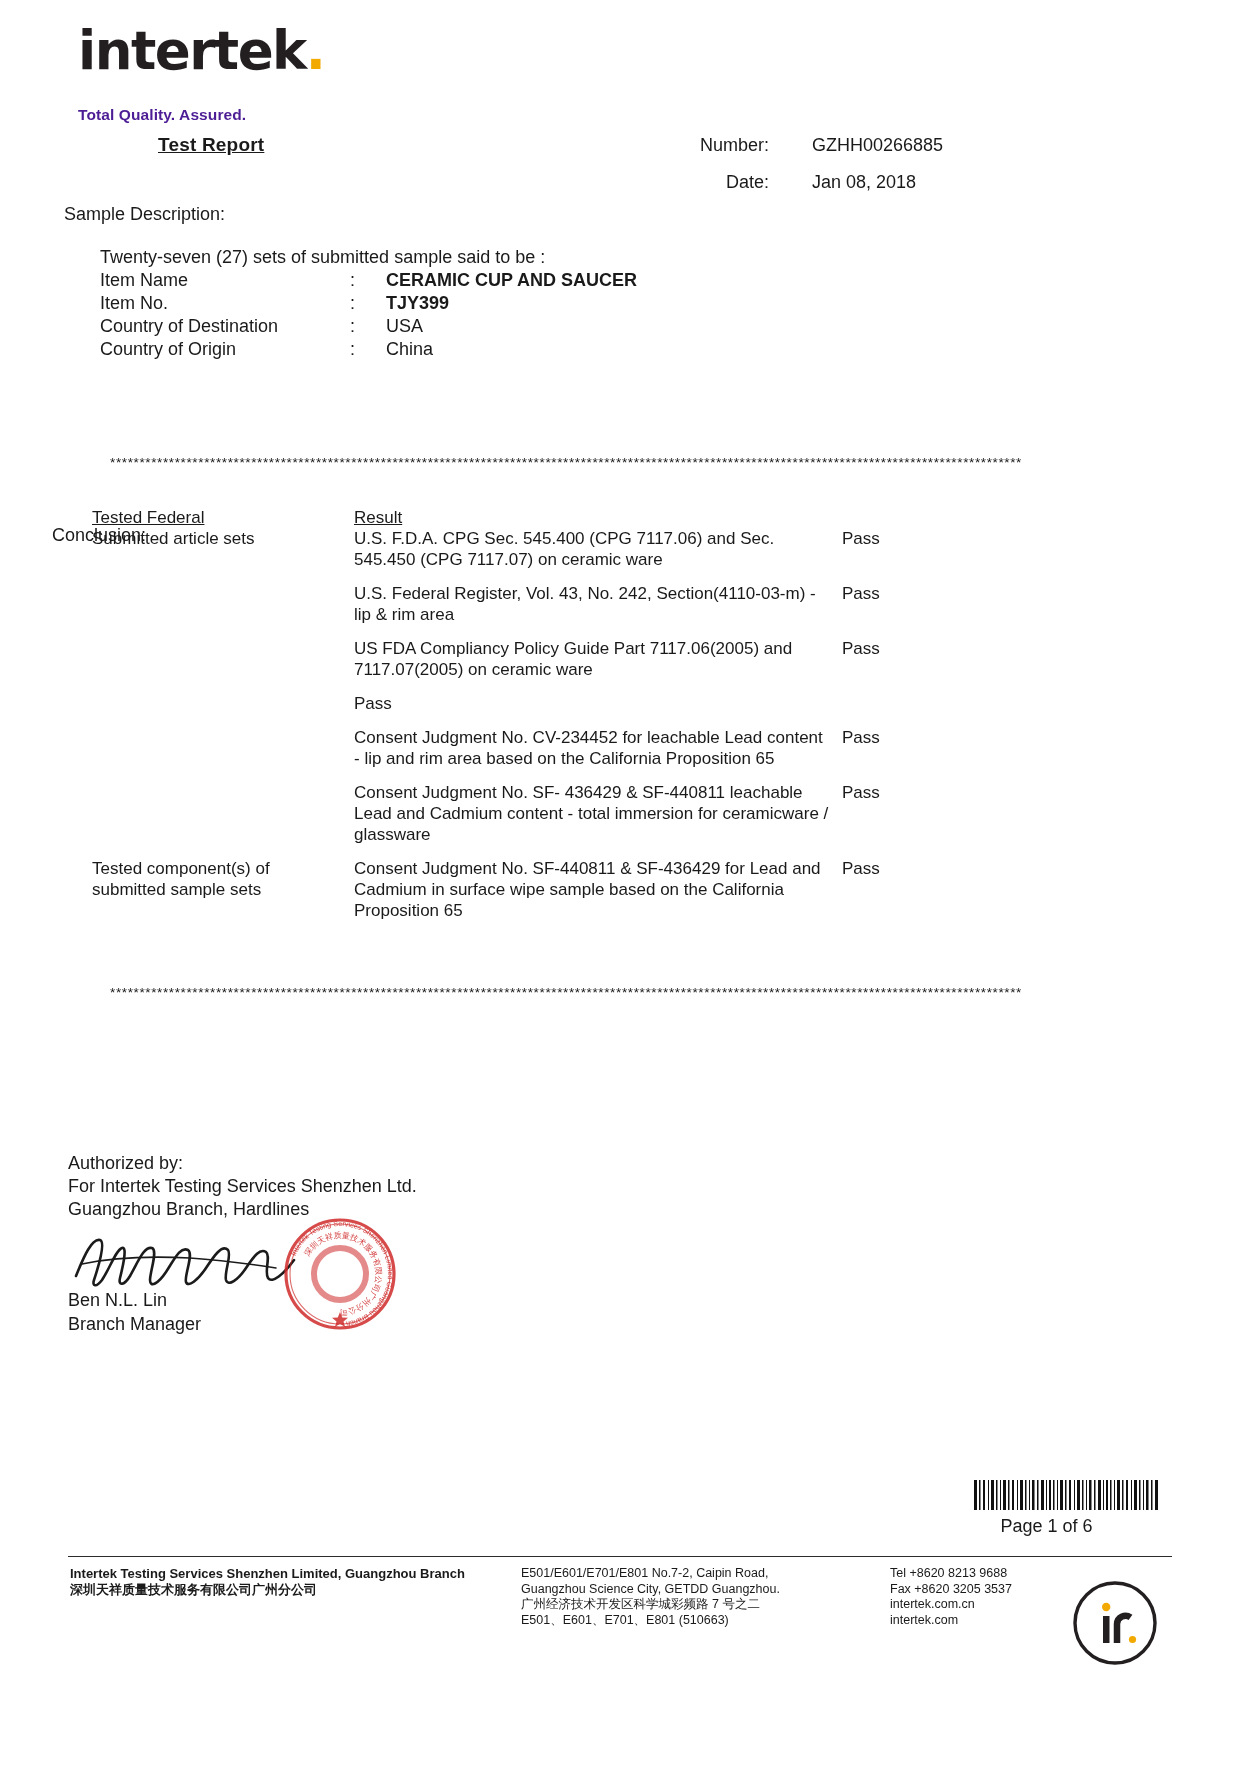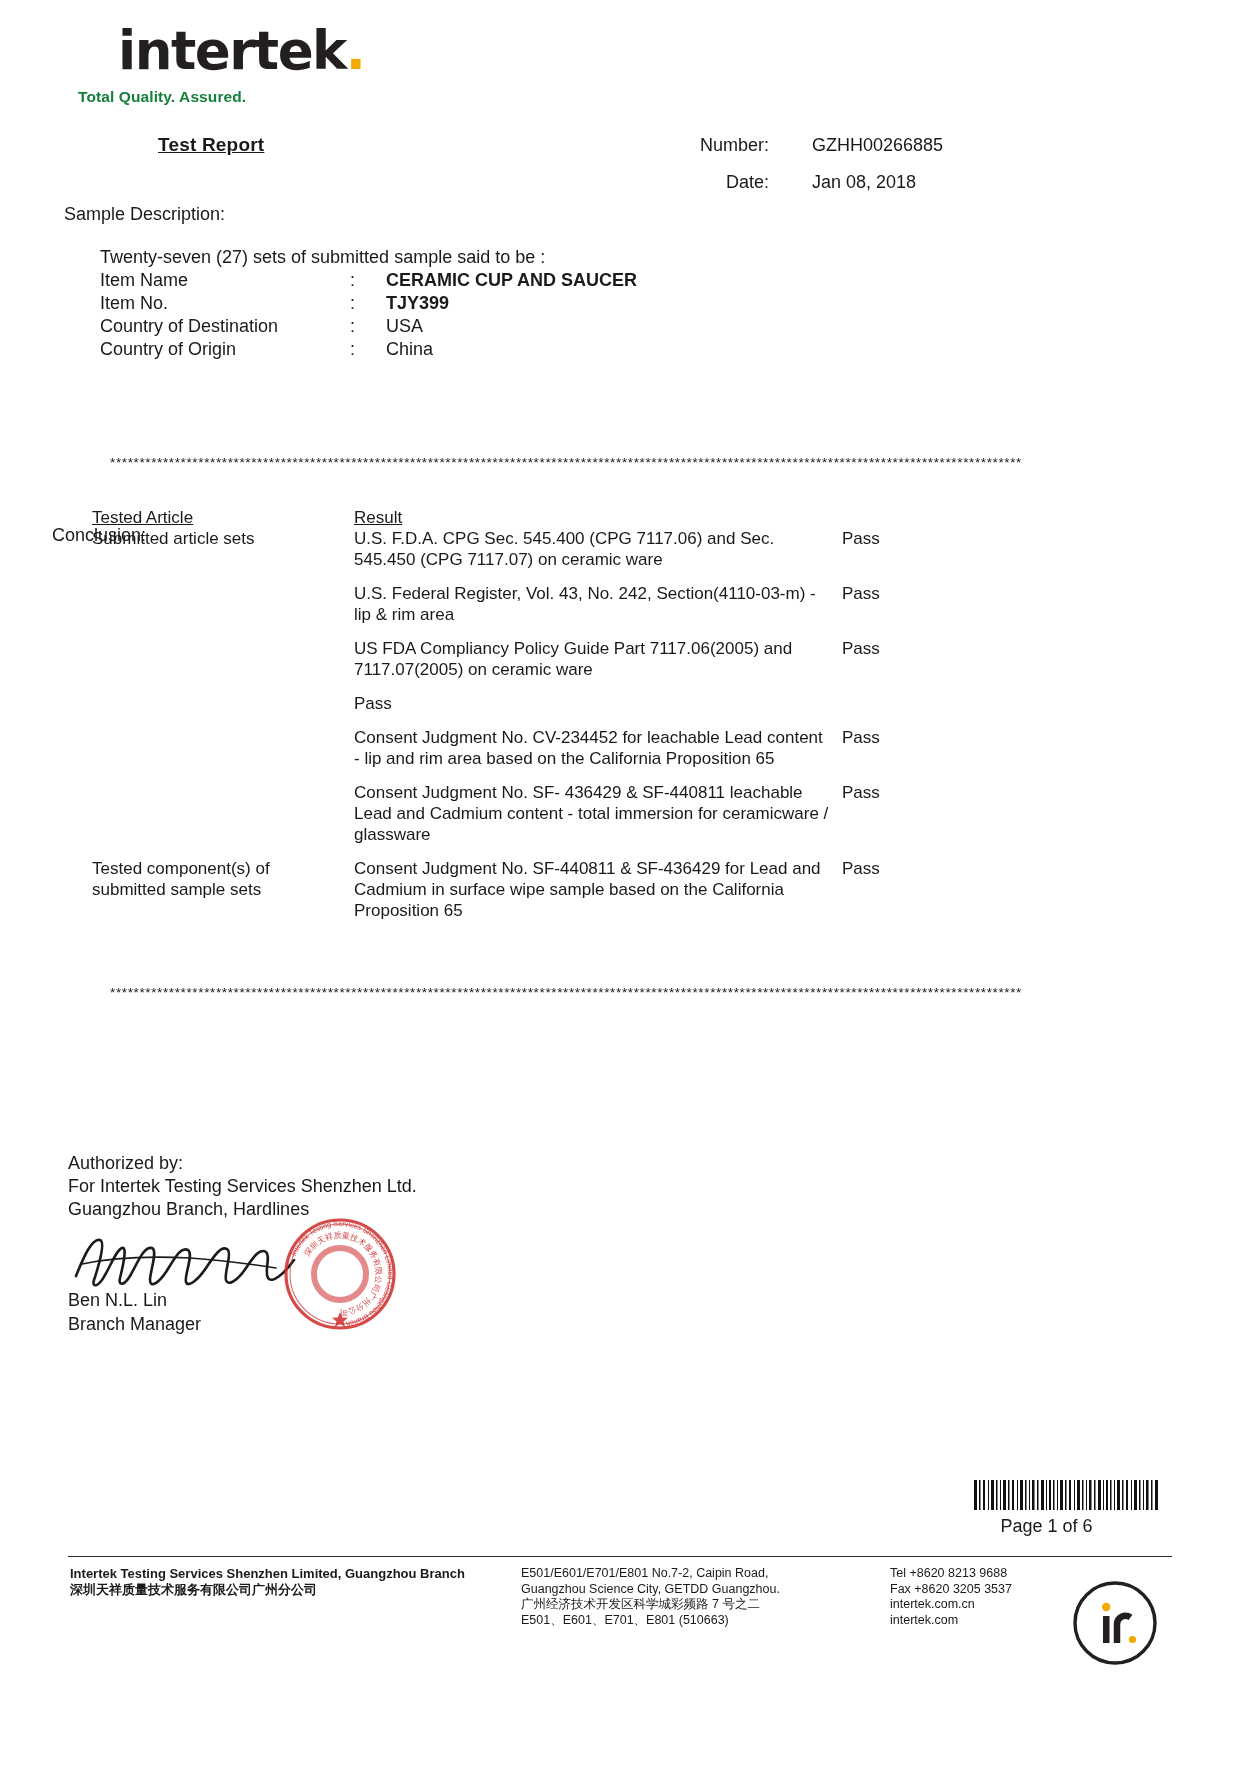--- a/index.html
+++ b/index.html
@@ -28,31 +28,30 @@
     left: 78px;
     top: 24px;
   }
   .logo-word {
     font-family: "DejaVu Sans", sans-serif;
     font-weight: bold;
     font-size: 53px;
     letter-spacing: -1.5px;
     color: #231f20;
     line-height: 1;
-    margin-left: 40px;
   }
   .logo-word .dot {
     color: #f2a900;
   }
   .logo-tag {
     font-family: "Liberation Sans", sans-serif;
     font-weight: bold;
     font-size: 15.5px;
-    color: #15803d;
-    margin-top: 11px;
+    color: #4c1d95;
+    margin-top: 29px;
     letter-spacing: 0.1px;
   }
 
   
   .report-title {
     position: absolute;
     left: 158px;
     top: 134px;
     font-size: 19px;
     font-weight: bold;
@@ -280,21 +279,21 @@
       <div class="sval">China</div>
     </div>
   </div>
 
   <div class="stars stars-top">***********************************************************************************************************************************************************</div>
 
   <div class="conclusion-label">Conclusion:</div>
 
   <div class="tbl">
     <div class="hdr">
-      <div class="c1"><span>Tested Article</span></div>
+      <div class="c1"><span>Tested Federal</span></div>
       <div class="c3"><span>Result</span></div>
     </div>
 
     <div class="row first">
       <div class="c1">Submitted article sets</div>
       <div class="c2">U.S. F.D.A. CPG Sec. 545.400 (CPG 7117.06) and Sec. 545.450 (CPG 7117.07) on ceramic ware</div>
       <div class="c3">Pass</div>
     </div>
     <div class="row">
       <div class="c1"></div>

